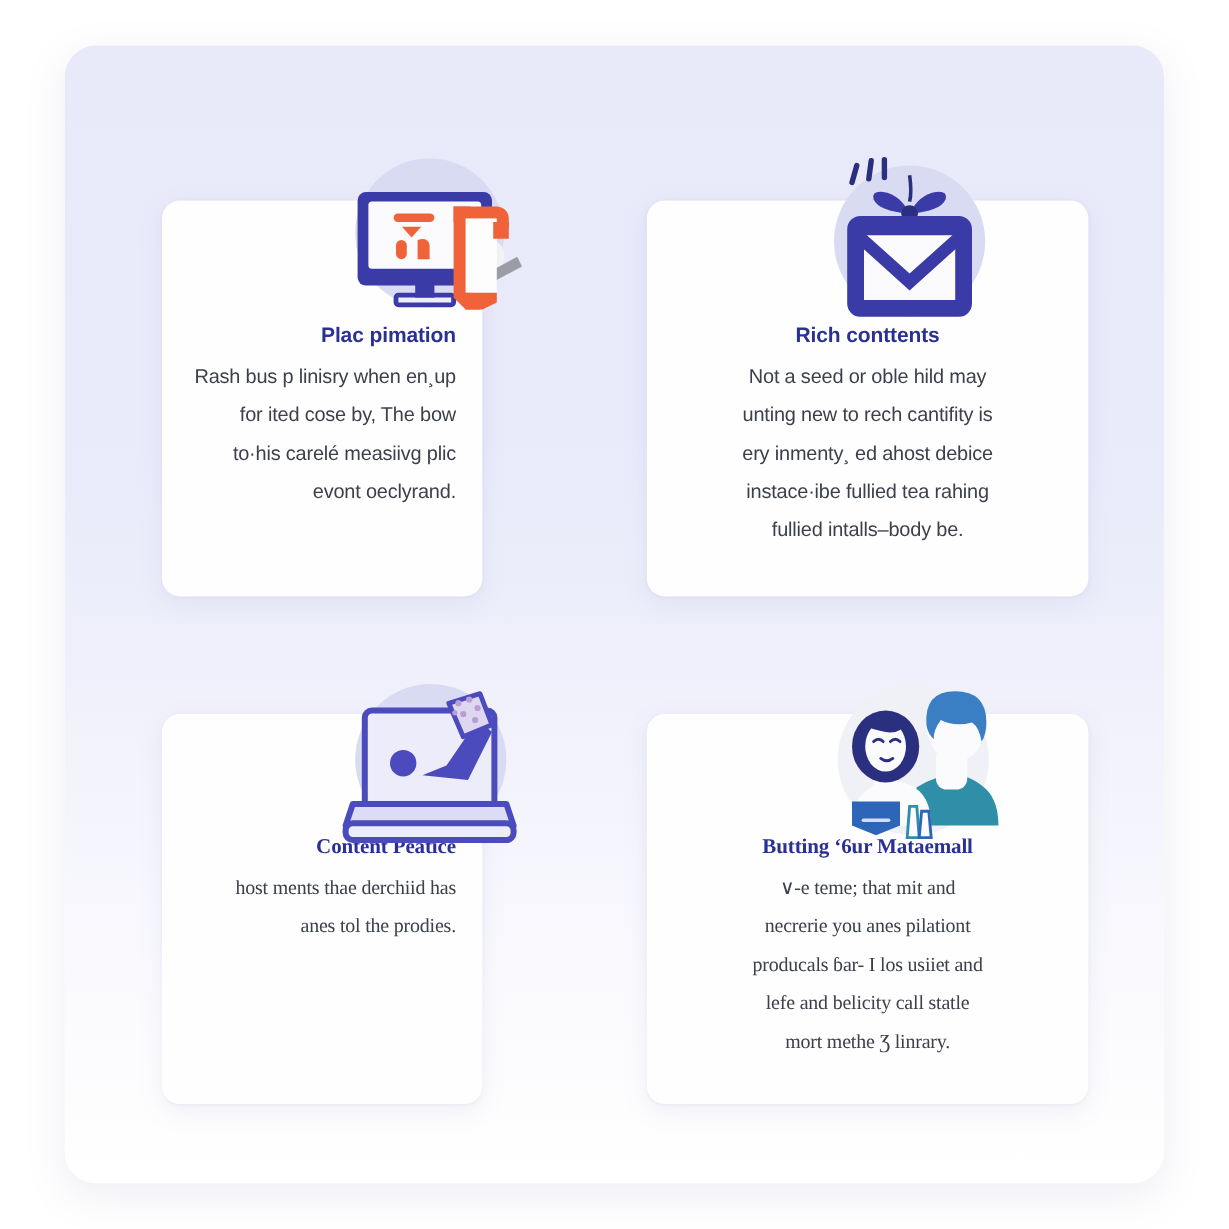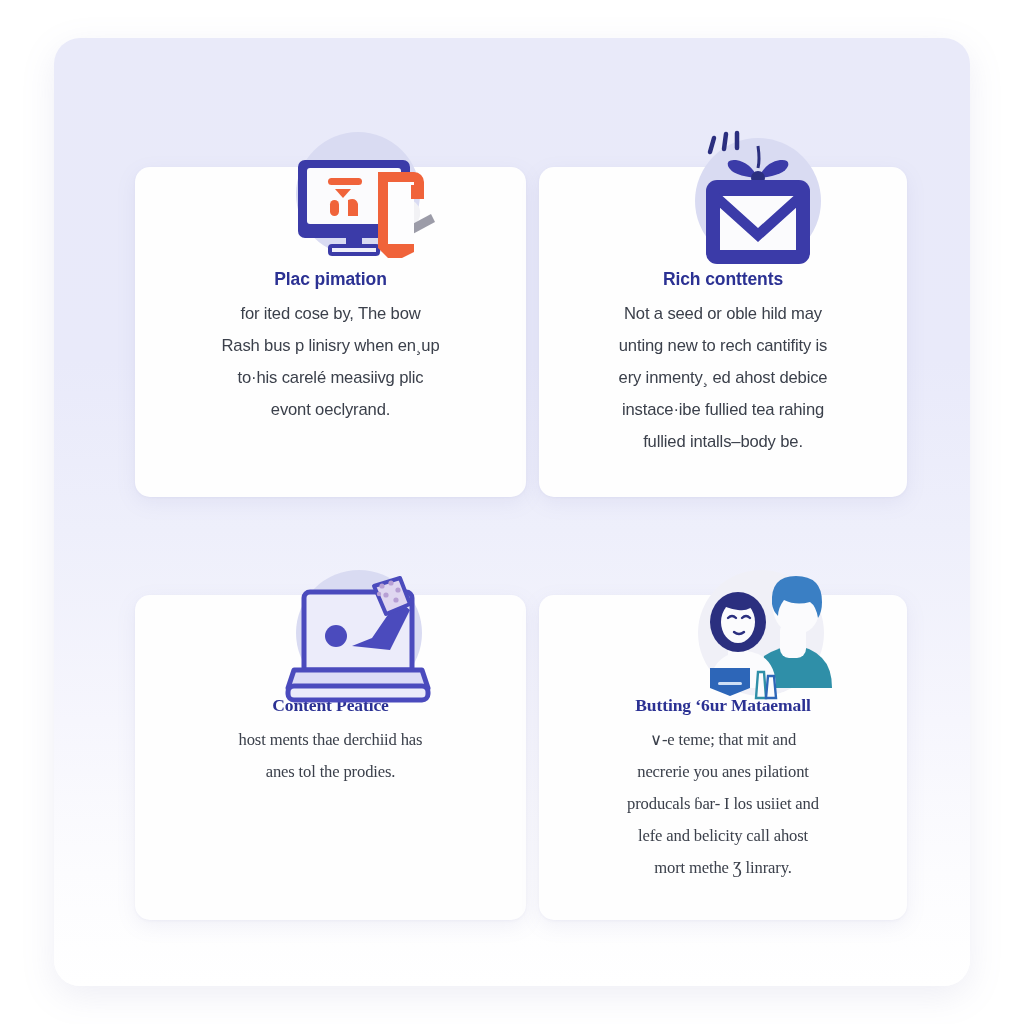--- a/index.html
+++ b/index.html
@@ -44,21 +44,21 @@
     background: #fefefe;
     border-radius: 15px;
     box-shadow: 0 6px 20px rgba(125,130,185,0.10),
                 0 1px 3px rgba(125,130,185,0.07);
     box-sizing: border-box;
     padding: 0 22px;
     text-align: center;
   }
   .card.r1 { top: 129px;  height: 330px; }
   .card.r2 { top: 557px;  height: 325px; font-family: Liberation Serif, serif; }
-  .card.c1 { left: 81px;  width: 391px; }
+  .card.c1 { left: 81px;  width: 267px; text-align: right; }
   .card.c2 { left: 485px; width: 368px; }
 
   .card-title {
     color: #2b3193;
     font-size: 17.5px;
     font-weight: bold;
     letter-spacing: -0.1px;
     margin: 0;
     padding: 0;
     white-space: nowrap;
@@ -102,22 +102,22 @@
 </style>
 </head>
 <body>
 
 <div id="panel">
   <div id="grid">
 
     <div class="card r1 c1">
       <h3 class="card-title">Plac pimation</h3>
       <p class="card-body">
+        <span class="ln">Rash bus p linisry when en¸up</span>
         <span class="ln">for ited cose by, The bow</span>
-        <span class="ln">Rash bus p linisry when en¸up</span>
         <span class="ln">to·his carelé measiivg plic</span>
         <span class="ln">evont oeclyrand.</span>
       </p>
     </div>
 
     <div class="card r1 c2">
       <h3 class="card-title">Rich conttents</h3>
       <p class="card-body">
         <span class="ln">Not a seed or oble hild may</span>
         <span class="ln">unting new to rech cantifity is</span>
@@ -134,21 +134,21 @@
         <span class="ln">anes tol the prodies.</span>
       </p>
     </div>
 
     <div class="card r2 c2">
       <h3 class="card-title">Butting ʻ6ur Mataemall</h3>
       <p class="card-body">
         <span class="ln">∨-e teme; that mit and</span>
         <span class="ln">necrerie you anes pilationt</span>
         <span class="ln">producals ɓar- I los usiiet and</span>
-        <span class="ln">lefe and belicity call ahost</span>
+        <span class="ln">lefe and belicity call statle</span>
         <span class="ln">mort methe Ʒ linrary.</span>
       </p>
     </div>
 
     <div class="icon-block" id="icon-1">
       <div class="halo"></div>
       <svg width="160" height="160" viewBox="0 0 160 160">
 
         <g>
           <path d="M96 80 q20 -12 38 -2 q10 6 8 16 q-2 10 -14 10 q-14 0 -24 -10 z" fill="#f2f2f5"></path>

